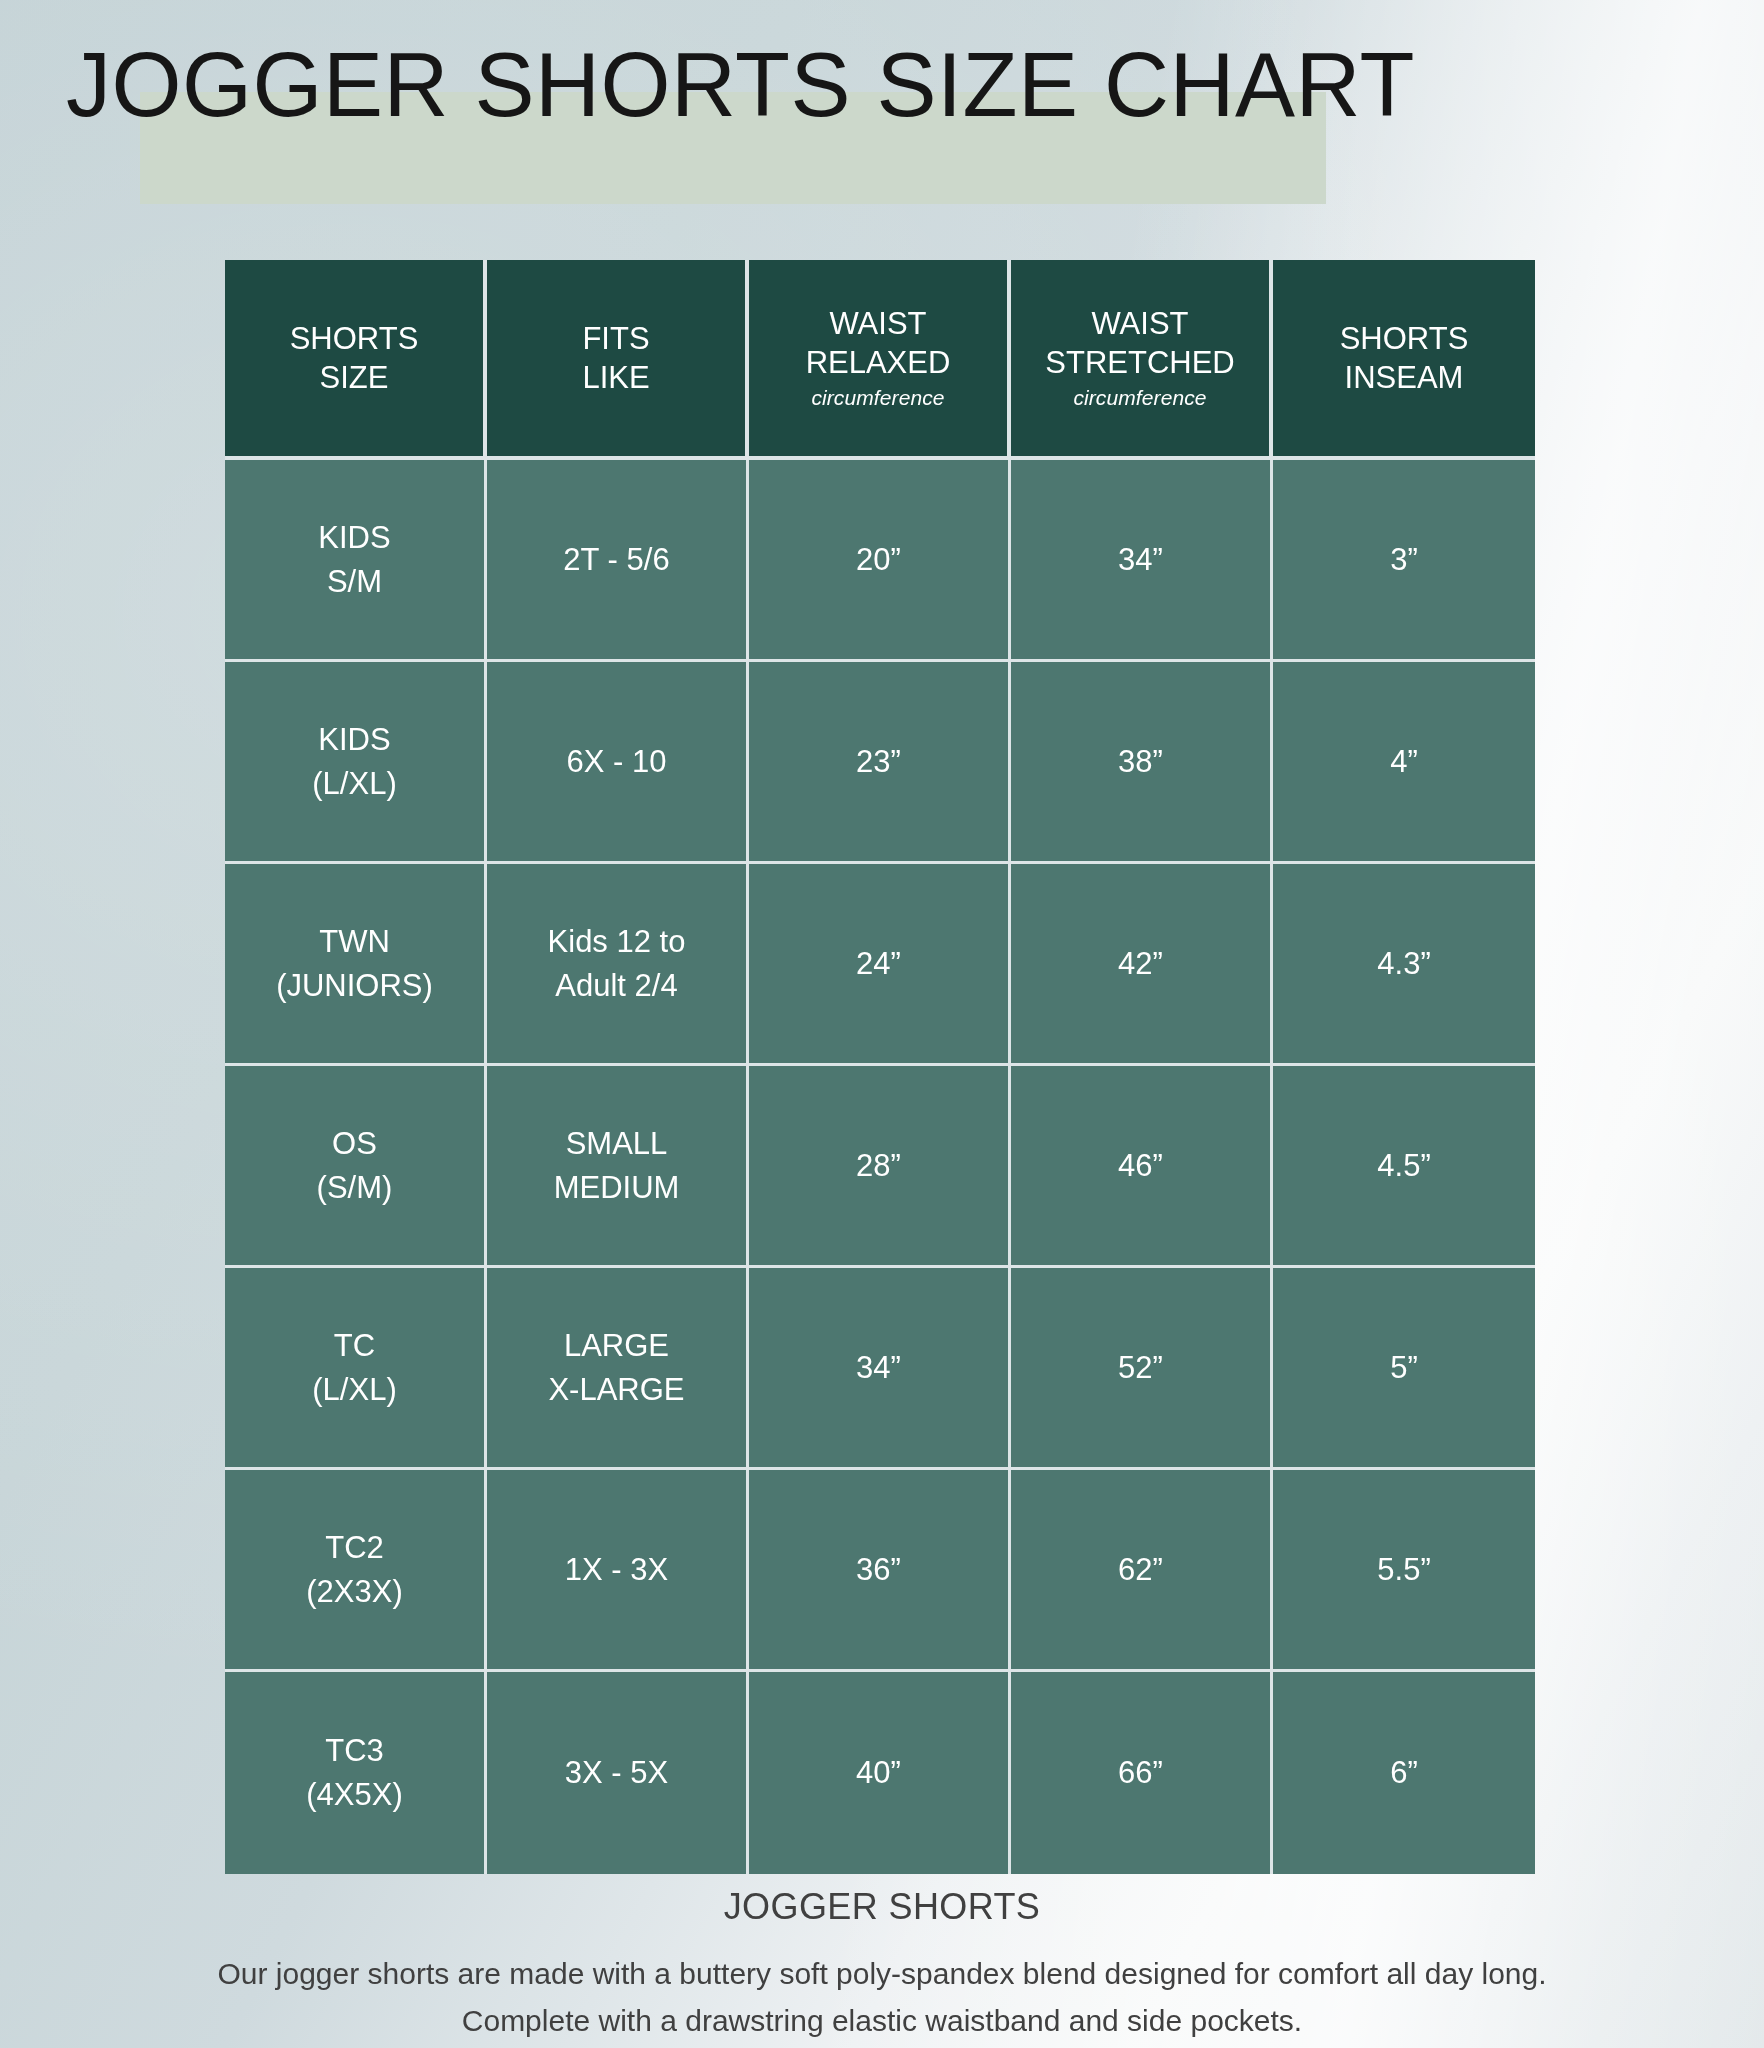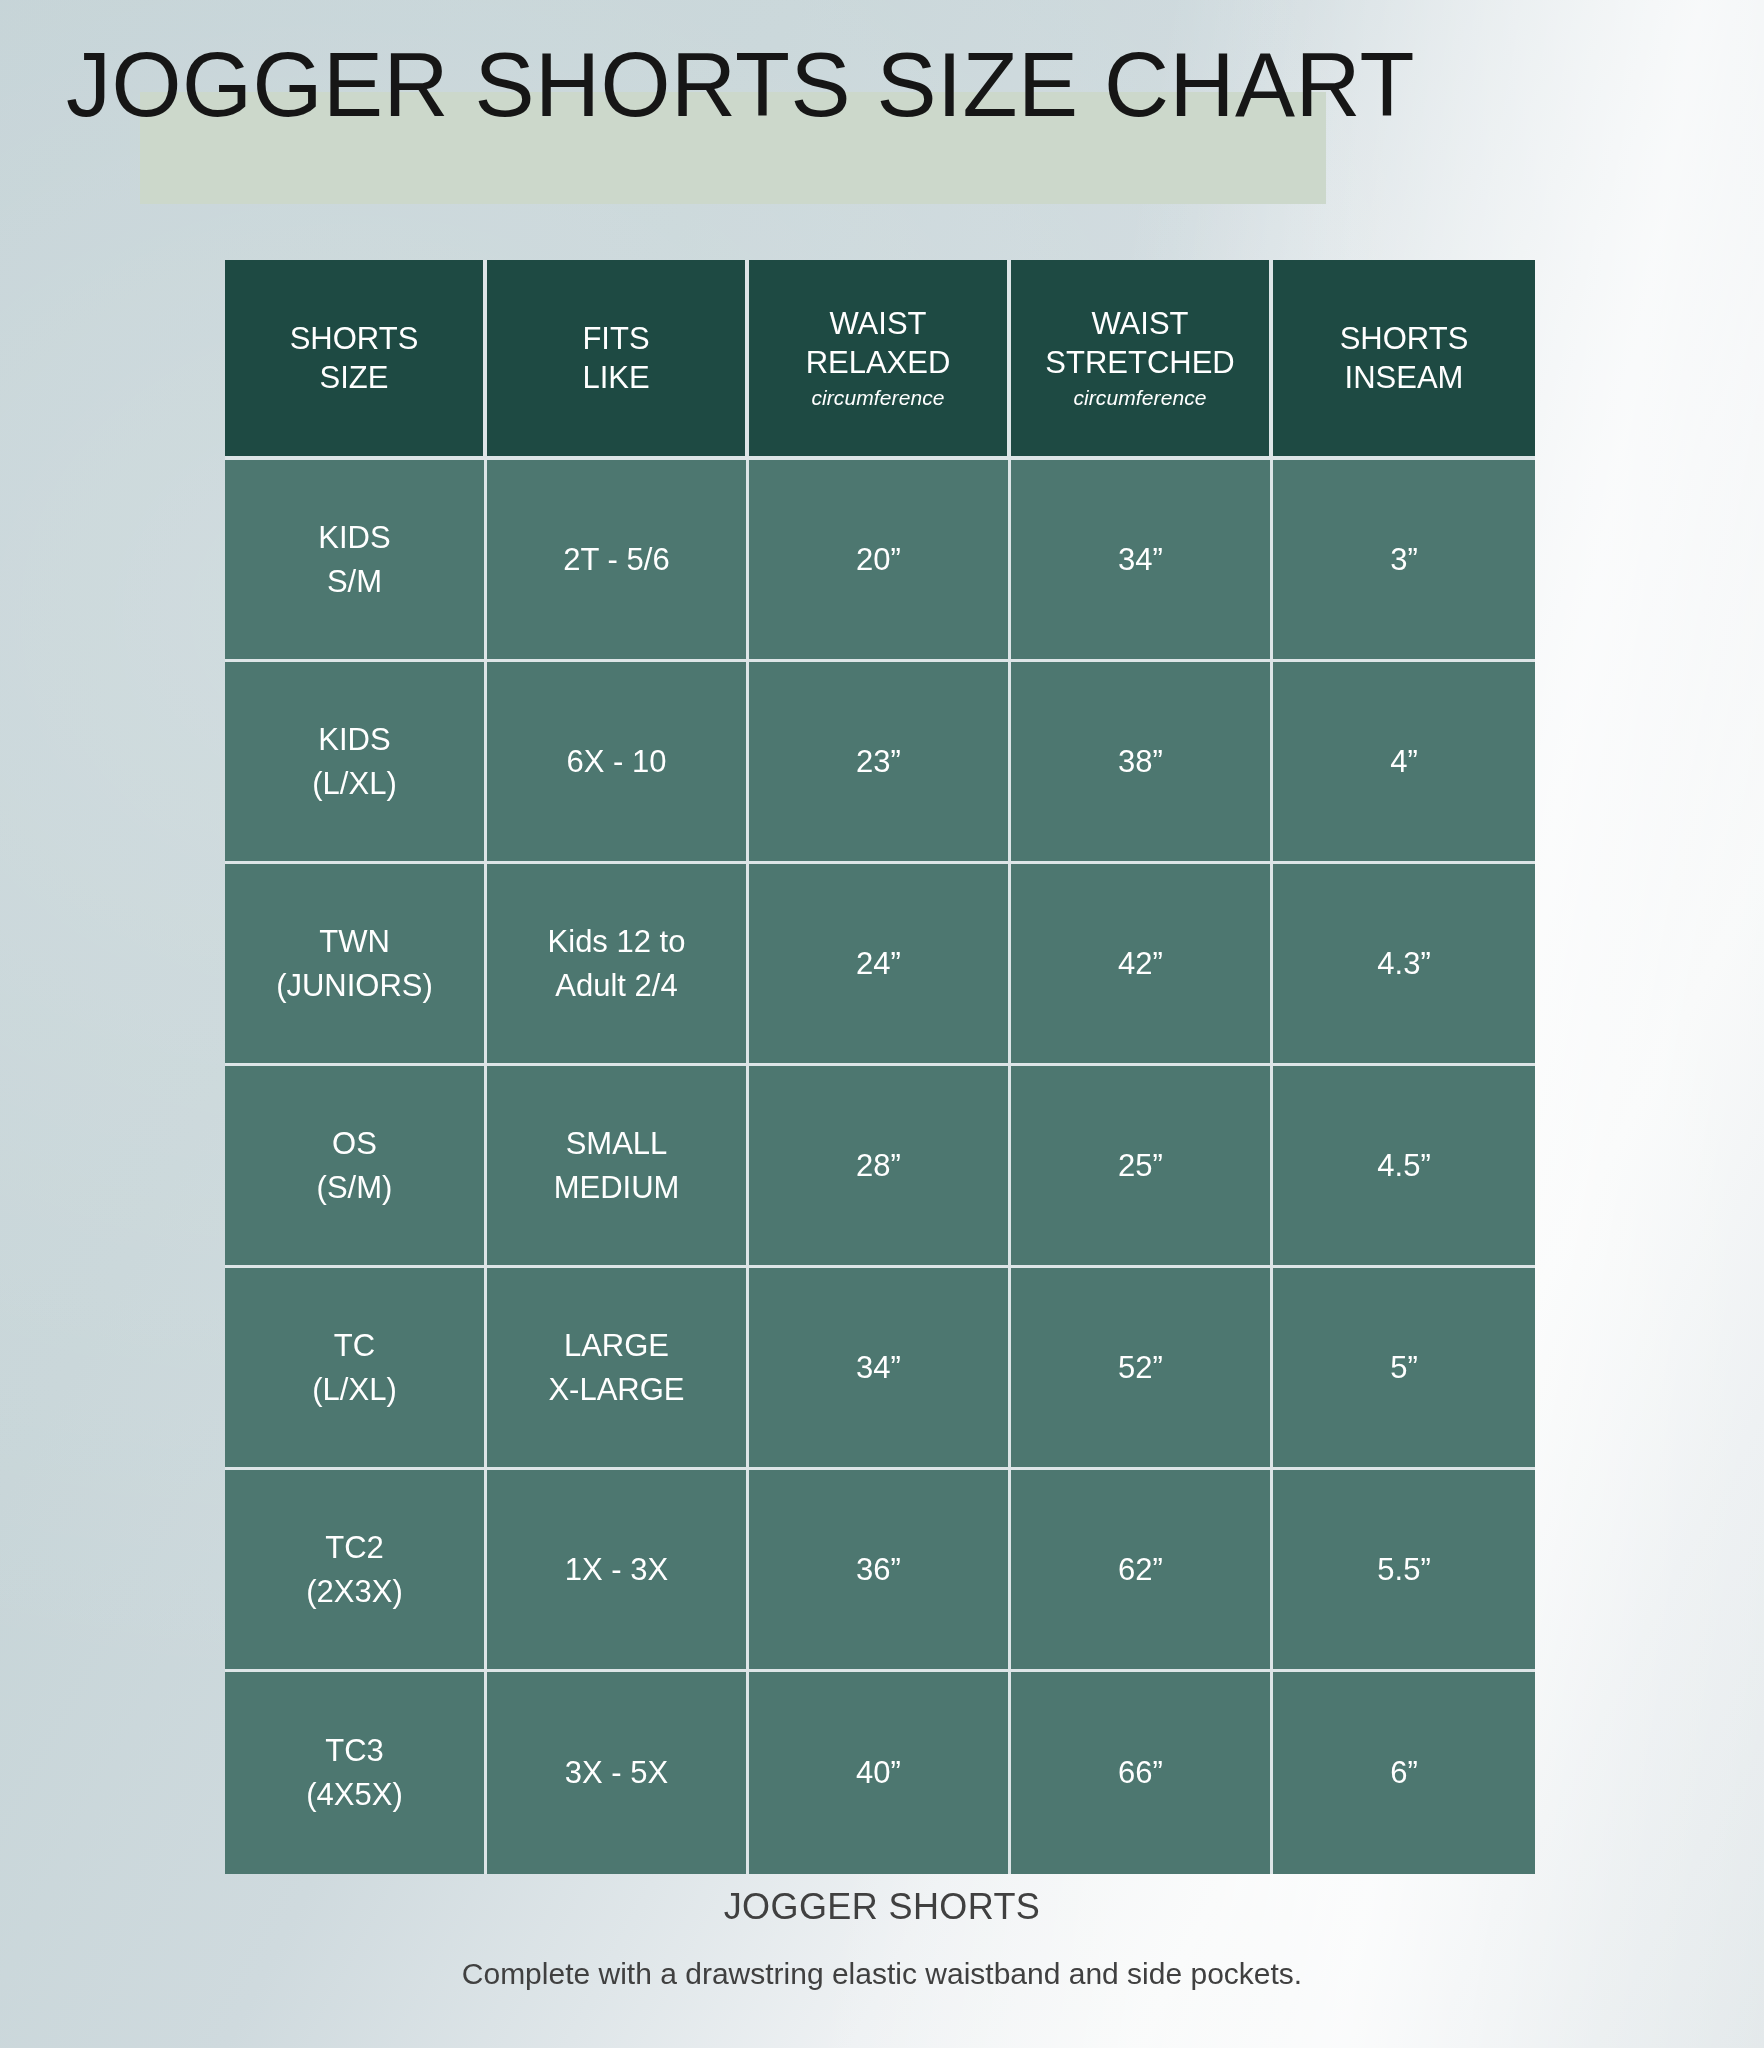--- a/index.html
+++ b/index.html
@@ -261,21 +261,21 @@
       <tr>
         <td>
           <span class="cell-line">OS</span>
           <span class="cell-line">(S/M)</span>
         </td>
         <td>
           <span class="cell-line">SMALL</span>
           <span class="cell-line">MEDIUM</span>
         </td>
         <td>28”</td>
-        <td>25”</td>
+        <td>46”</td>
         <td>4.5”</td>
       </tr>
 
       <tr>
         <td>
           <span class="cell-line">TC</span>
           <span class="cell-line">(L/XL)</span>
         </td>
         <td>
           <span class="cell-line">LARGE</span>
@@ -313,17 +313,18 @@
         <td>66”</td>
         <td>6”</td>
       </tr>
 
     </tbody>
   </table>
 
   <div id="footer">
     <div id="footer-title">JOGGER SHORTS</div>
     <div id="footer-desc">
+      <span class="desc-line">Our jogger shorts are made with a buttery soft poly-spandex blend designed for comfort all day long.</span>
       <span class="desc-line">Complete with a drawstring elastic waistband and side pockets.</span>
     </div>
   </div>
 
 </div>
 
 </body></html>

